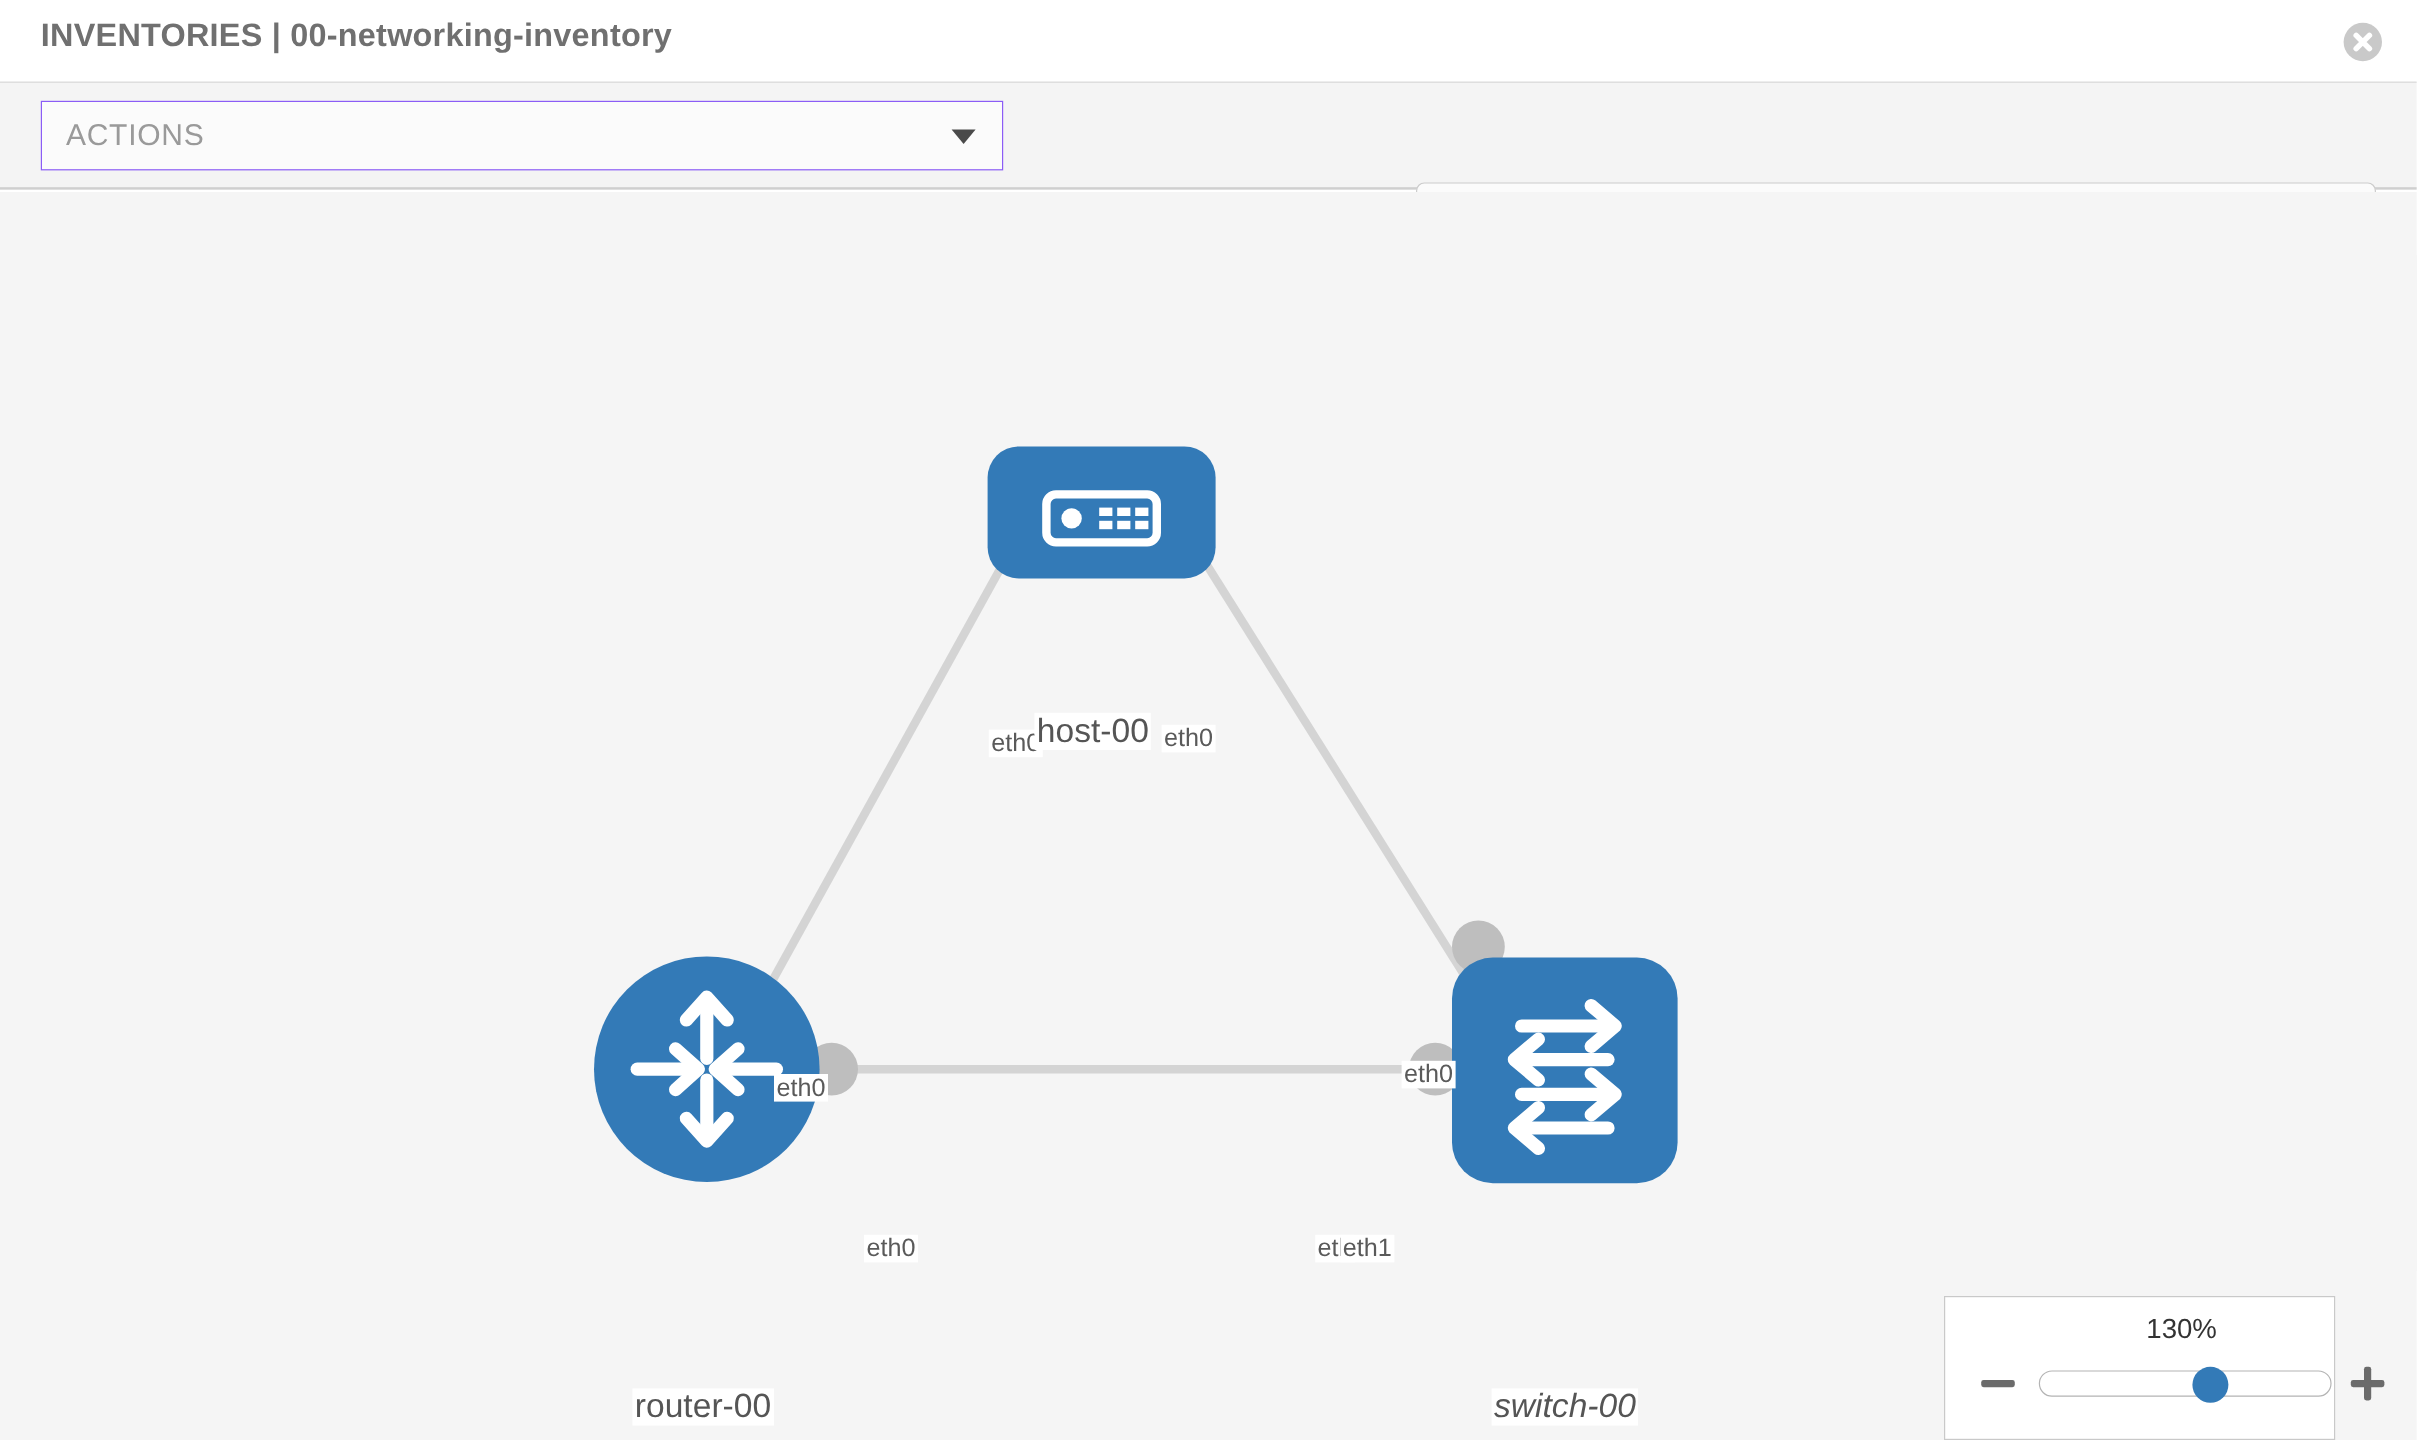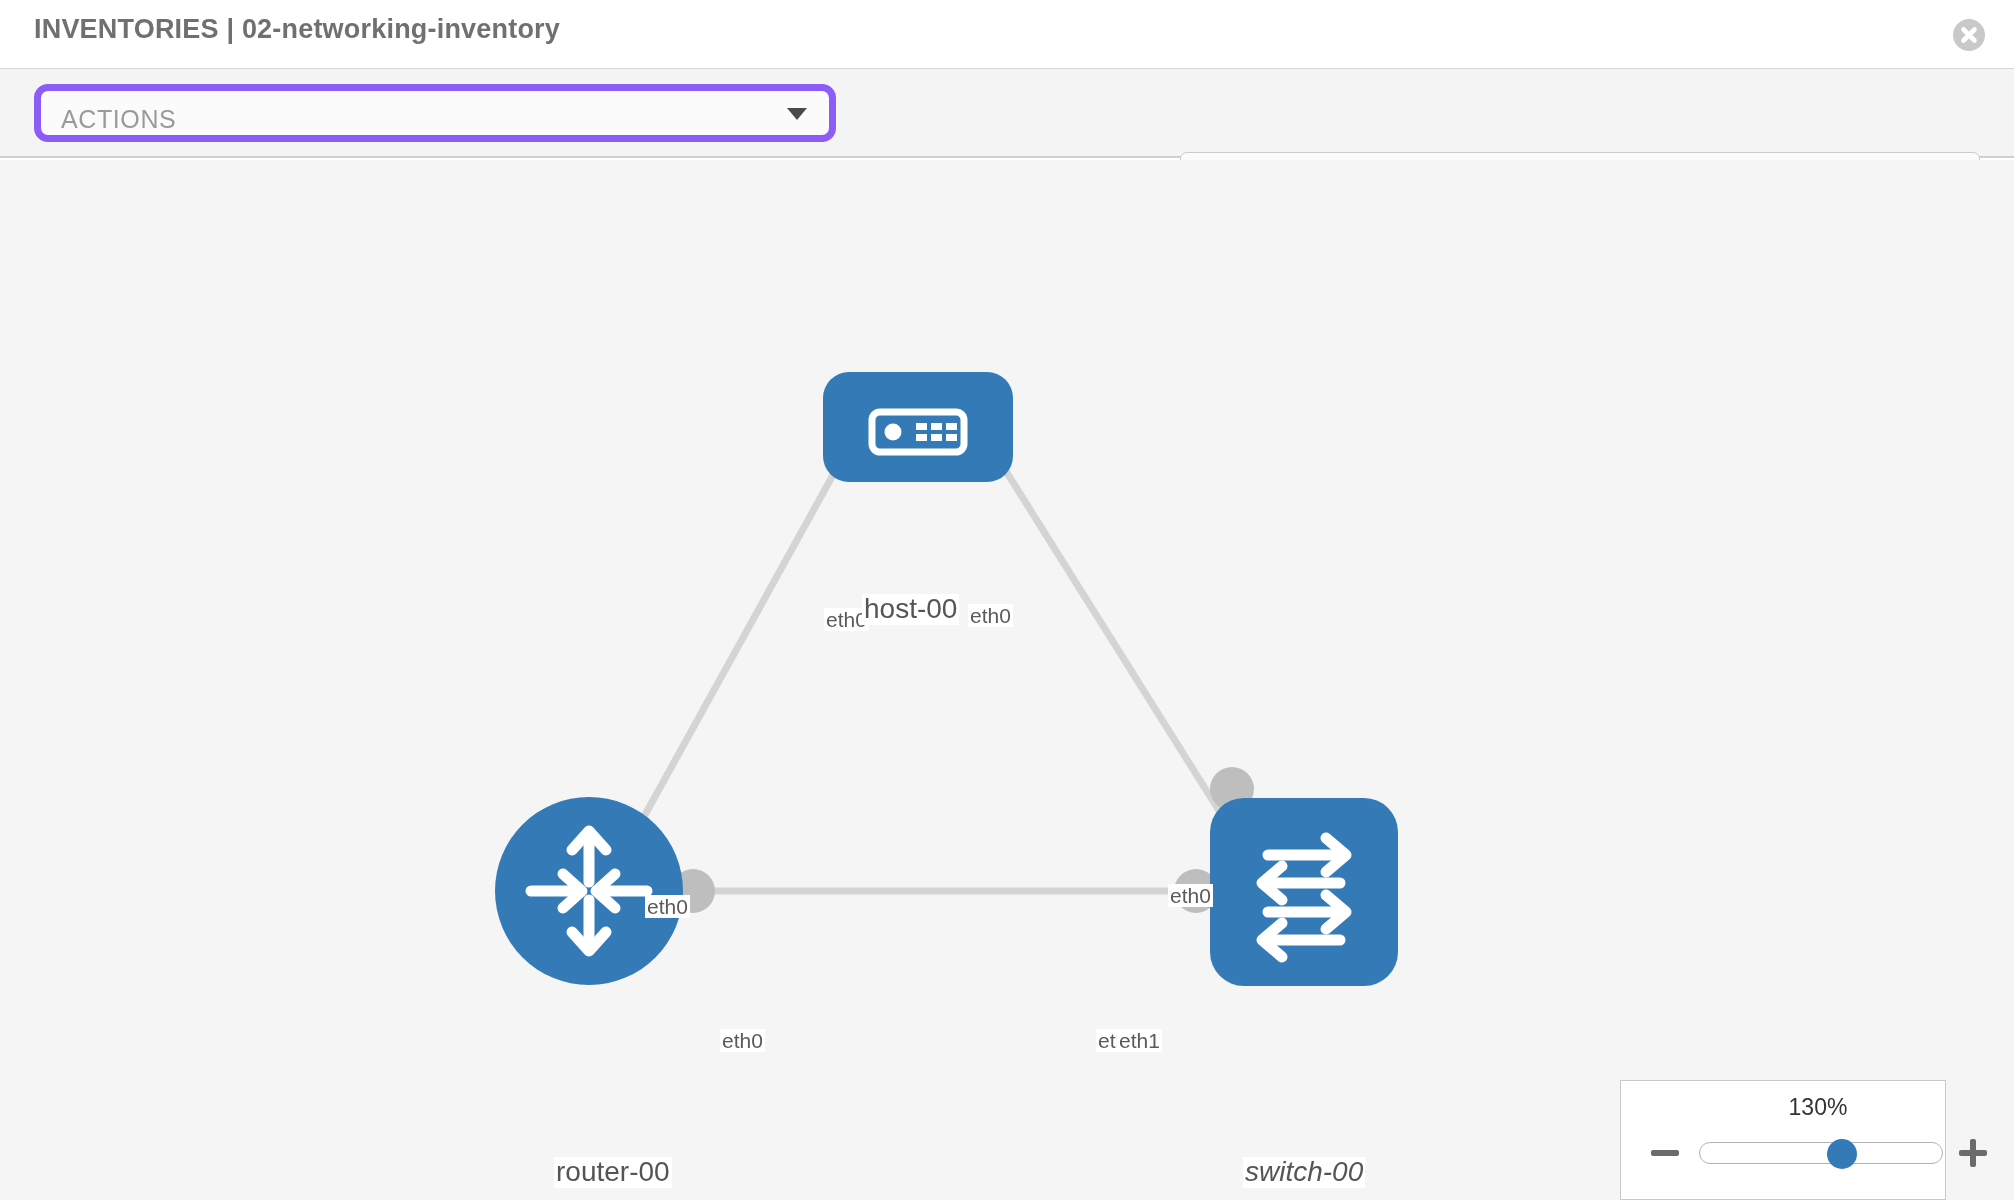--- a/index.html
+++ b/index.html
@@ -48,22 +48,22 @@
     width: 2014px; height: 90px;
     background: #f4f4f4;
     border-top: 1px solid #d9d9d9;
     border-bottom: 2px solid #cfcfcf;
   }
   .actions-select {
     position: absolute;
     left: 34px; top: 15px;
     width: 802px; height: 58px;
     background: #fbfbfb;
-    border: 7px solid #8b5cf6;
-    border-radius: 14px;
+    border: 1px solid #8b5cf6;
+    border-radius: 0;
     cursor: pointer;
   }
   .actions-select .label {
     position: absolute;
     left: 20px; top: 14px;
     font-size: 25px;
     color: #9a9a9a;
     letter-spacing: 0.6px;
   }
   .caret {
@@ -193,21 +193,21 @@
     border-radius: 50%;
     cursor: grab;
   }
 </style>
 </head>
 <body>
 
 <div id="app">
 
   <div class="header">
-    <div class="header-title">INVENTORIES | 02-networking-inventory</div>
+    <div class="header-title">INVENTORIES | 00-networking-inventory</div>
 
     <div class="close-icon">
       <svg width="34" height="34" viewBox="0 0 34 34" aria-hidden="true">
         <circle cx="17" cy="17" r="16" fill="#c9c9c9"></circle>
         <path d="M11.5 11.5 L22.5 22.5 M22.5 11.5 L11.5 22.5" stroke="#ffffff" stroke-width="4.6" stroke-linecap="round"></path>
       </svg>
     </div>
   </div>
 
   <div class="toolbar">
@@ -322,21 +322,21 @@
     <span class="iface-label" style="left:1168px; top:724px;">eth0</span>
 
     <span class="iface-label" style="left:720px; top:869px;">eth0</span>
 
     <span class="iface-label" style="left:1096px; top:869px;">eth</span>
 
     <span class="iface-label" style="left:1117px; top:869px;">eth1</span>
 
     <span class="node-label" style="left:862px; top:434px;">host-00</span>
 
-    <span class="node-label" style="left:554px; top:997px;">router-00</span>
+    <span class="node-label" style="left:527px; top:997px;">router-00</span>
 
     <span class="node-label" style="left:1243px; top:997px;font-style:italic;">switch-00</span>
   </div>
 
   <div class="zoom-panel">
     <div class="zoom-value">130%</div>
 
     <div class="zoom-row">
       <div class="zoom-minus"></div>
       <div class="zoom-track">

